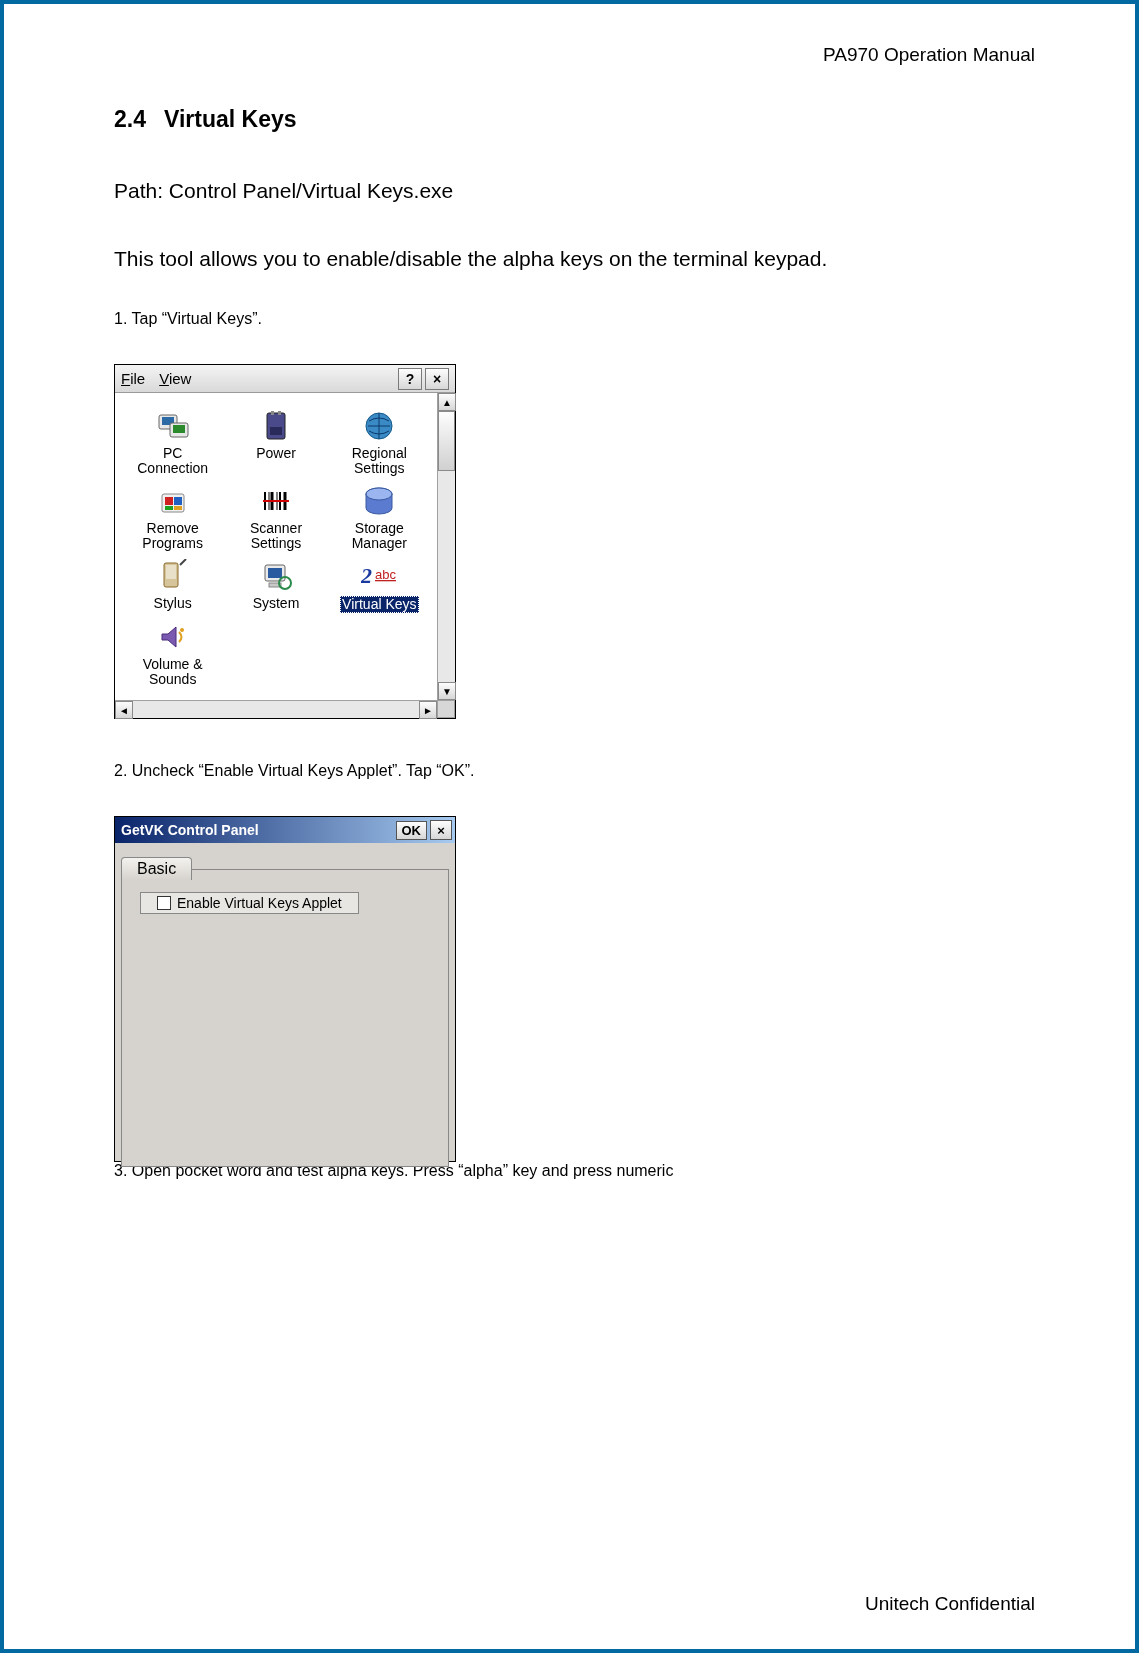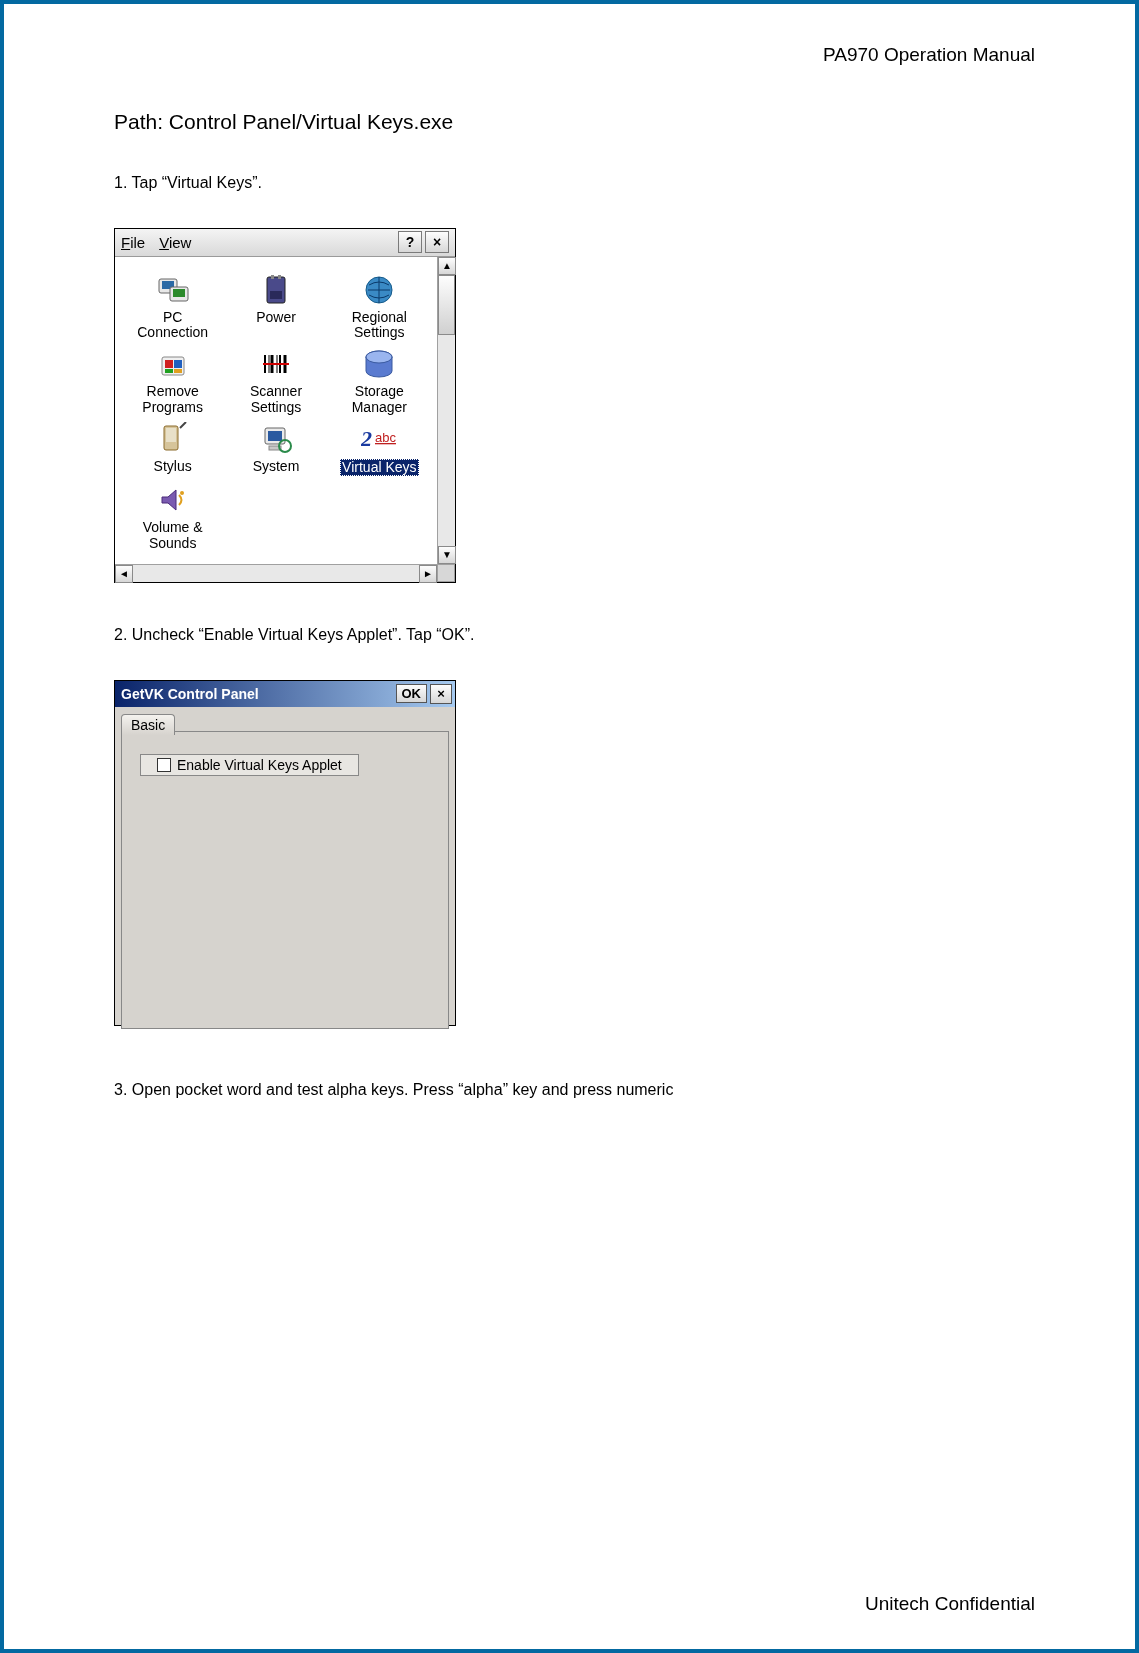--- a/index.html
+++ b/index.html
@@ -128,21 +128,20 @@
     background:#d7d7d7; border:1px solid #a0a0a0;
   }
 
   
   .shot2 {
     width: 342px;
     height: 346px;
     border: 1px solid #000;
     background: #fff;
     position: relative;
-    margin-bottom: 55px;
   }
   .titlebar2 {
     height: 26px;
     background: linear-gradient(90deg, #0a246a, #a6caf0);
     display:flex; align-items:center;
     padding: 0 3px 0 6px;
     color: #fff;
     font-size: 14px;
     font-weight: bold;
   }
@@ -170,23 +169,23 @@
   }
   .tabstrip {
     display:flex;
     margin-bottom:-1px;
   }
   .tab {
     background:#d6d3ce;
     border:1px solid #888;
     border-bottom:none;
     border-radius: 4px 4px 0 0;
-    padding: 2px 9px;
-    font-size:14px;
-    position:relative; top:3px;
+    padding: 2px 15px;
+    font-size:16px;
+    position:relative; top:10px;
     background: linear-gradient(#f4f2ee,#d6d3ce);
   }
   .tabpanel {
     border:1px solid #888;
     background:#d6d3ce;
     height: 298px;
     padding: 22px 18px;
   }
   .chk-row {
     display:flex; align-items:center;
@@ -210,22 +209,26 @@
     font-size: 19px;
   }
 </style>
 </head>
 <body>
 
 <div class="page">
 
   <div class="header-right">PA970 Operation Manual</div>
 
+  <div class="section-title">
+    <span class="section-no">2.4</span><span>Virtual Keys</span>
+  </div>
 
   <div class="body-text">Path: Control Panel/Virtual Keys.exe</div>
+  <div class="body-text">This tool allows you to enable/disable the alpha keys on the terminal keypad.</div>
   <div class="step">1. Tap “Virtual Keys”.</div>
 
   <div class="shot1">
     <div class="menubar">
       <span class="menu-item"><u>F</u><span>ile</span></span>
       <span class="menu-item"><u>V</u><span>iew</span></span>
       <span class="spacer"></span>
       <div class="title-btn">?</div>
       <div class="title-btn">×</div>
     </div>

